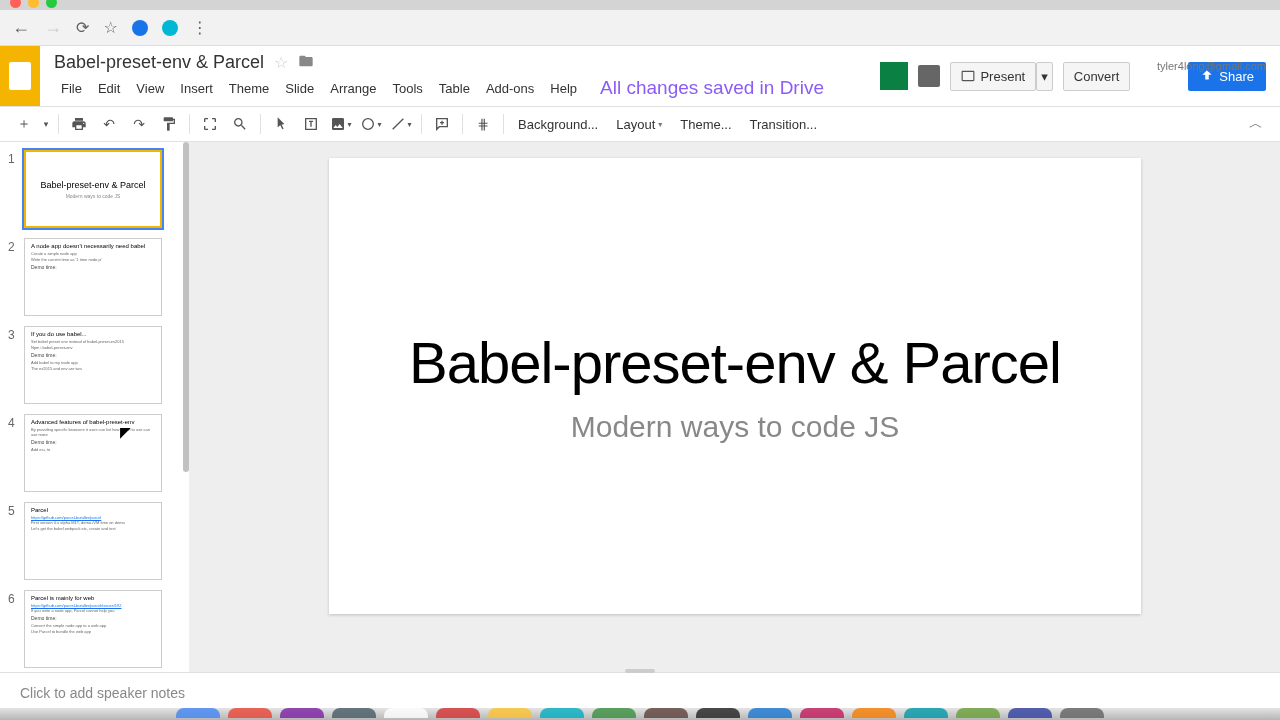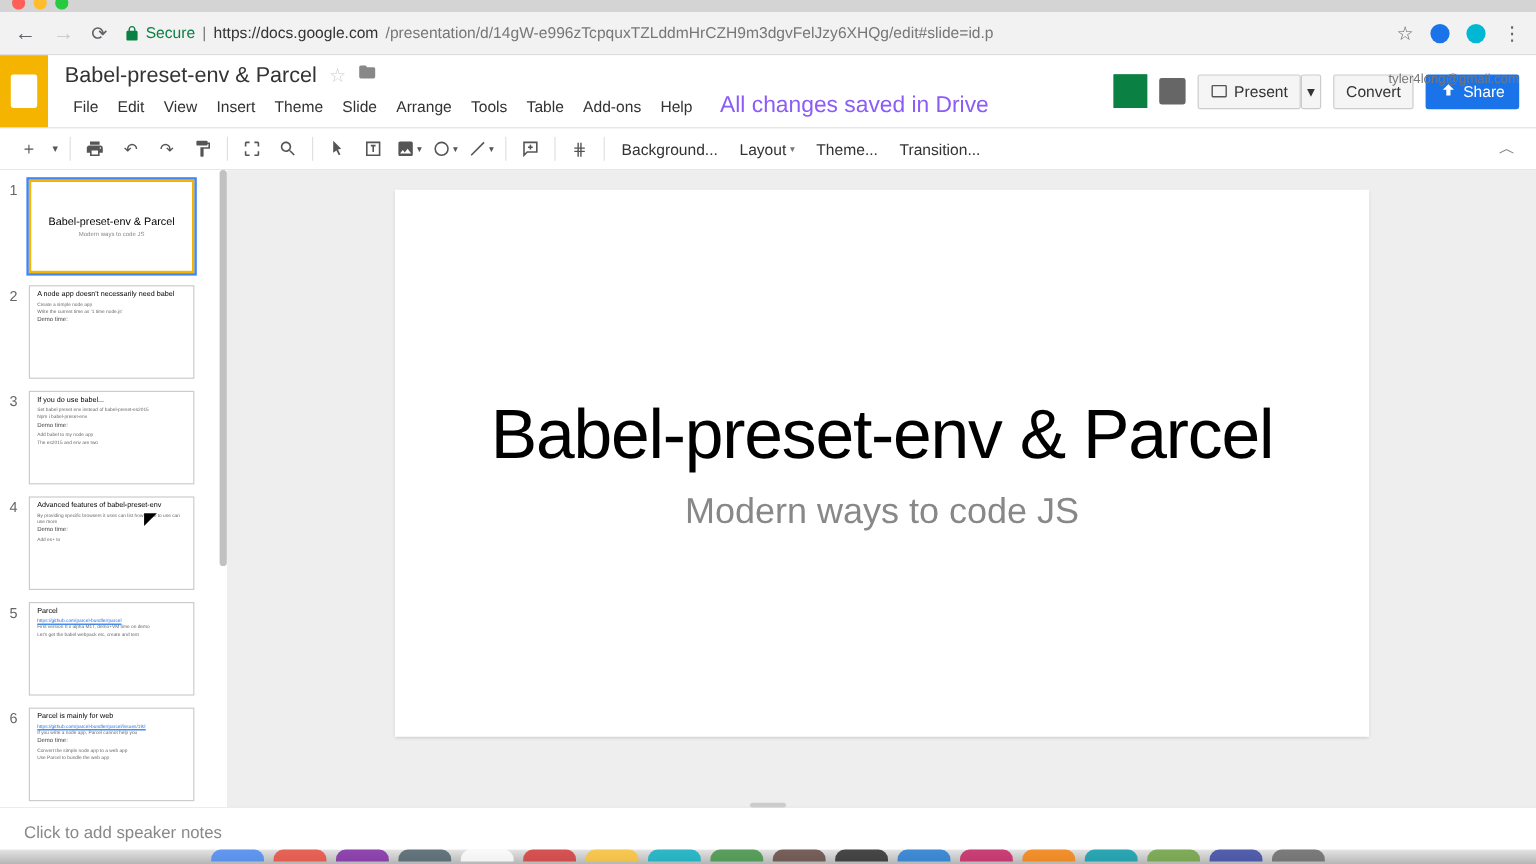--- a/index.html
+++ b/index.html
@@ -34,21 +34,21 @@
 .menu-bar { display: flex; gap: 2px; margin-top: 4px; align-items: center; }
 .menu-item { font-size: 13px; color: #333; padding: 3px 7px; cursor: pointer; }
 .save-status { font-size: 19px; color: #8b5cf6; margin-left: 14px; }
 .header-right { display: flex; align-items: center; gap: 10px; padding-right: 14px; }
 .user-email { font-size: 11px; color: #777; position: absolute; right: 14px; top: 14px; }
 .avatar-sq { width: 28px; height: 28px; background: #0b8043; border: 2px solid #0b8043; }
 .chat-icon { width: 22px; height: 22px; background: #666; border-radius: 2px; }
 .btn { border: 1px solid #ccc; background: #f5f5f5; padding: 6px 10px; font-size: 13px; border-radius: 2px; display: flex; align-items: center; gap: 5px; color: #333; }
 .btn-present { display: flex; }
 .btn-present-drop { border-left: 1px solid #ccc; padding: 6px 4px; }
-.btn-share { background: #1a73e8; color: #fff; border: none; padding: 7px 12px; }
+.btn-share { background: #1a73e8; color: #fff; border: none; padding: 7px 12px; margin-left: 48px; }
 
 
 .toolbar { height: 36px; border-top: 1px solid #e0e0e0; border-bottom: 1px solid #e0e0e0; display: flex; align-items: center; padding: 0 10px; gap: 2px; }
 .tool-btn { width: 28px; height: 28px; display: flex; align-items: center; justify-content: center; color: #555; font-size: 14px; border-radius: 2px; }
 .tool-sep { width: 1px; height: 20px; background: #e0e0e0; margin: 0 4px; }
 .tool-text { font-size: 13px; color: #333; padding: 0 8px; height: 28px; display: flex; align-items: center; }
 .tool-drop::after { content: '▾'; font-size: 8px; margin-left: 3px; color: #777; }
 .toolbar-collapse { margin-left: auto; color: #777; }
 
 
@@ -93,31 +93,20 @@
     <span class="tl-red"></span>
     <span class="tl-yellow"></span>
     <span class="tl-green"></span>
   </div>
 </div>
 
 <div class="browser-bar">
   <span class="nav-arrow">←</span>
   <span class="nav-arrow" style="color:#ccc">→</span>
   <span class="reload">⟳</span>
-  <div class="url-bar">
-    <span class="secure">
-      <svg class="svg-ico-sm" viewBox="0 0 24 24">
-          <path fill="#0b8043" d="M18 8h-1V6c0-2.76-2.24-5-5-5S7 3.24 7 6v2H6c-1.1 0-2 .9-2 2v10c0 1.1.9 2 2 2h12c1.1 0 2-.9 2-2V10c0-1.1-.9-2-2-2zM9 6c0-1.66 1.34-3 3-3s3 1.34 3 3v2H9V6z"></path>
-        </svg>
-      <span>Secure</span>
-    </span>
-    <span style="color:#777">|</span>
-    <span style="color:#333">https://docs.google.com</span>
-      <span class="url-gray">/presentation/d/14gW-e996zTcpquxTZLddmHrCZH9m3dgvFelJzy6XHQg/edit#slide=id.p</span>
-  </div>
   <span style="color:#5f6368">☆</span>
   <span class="ext-icon" style="background:#1a73e8"></span>
   <span class="ext-icon" style="background:#00b8d4;border-radius:50%"></span>
   <span style="color:#5f6368">⋮</span>
 </div>
 
 <div class="app-container">
   <span class="user-email">tyler4long@gmail.com</span>
 
   <div class="doc-header">

